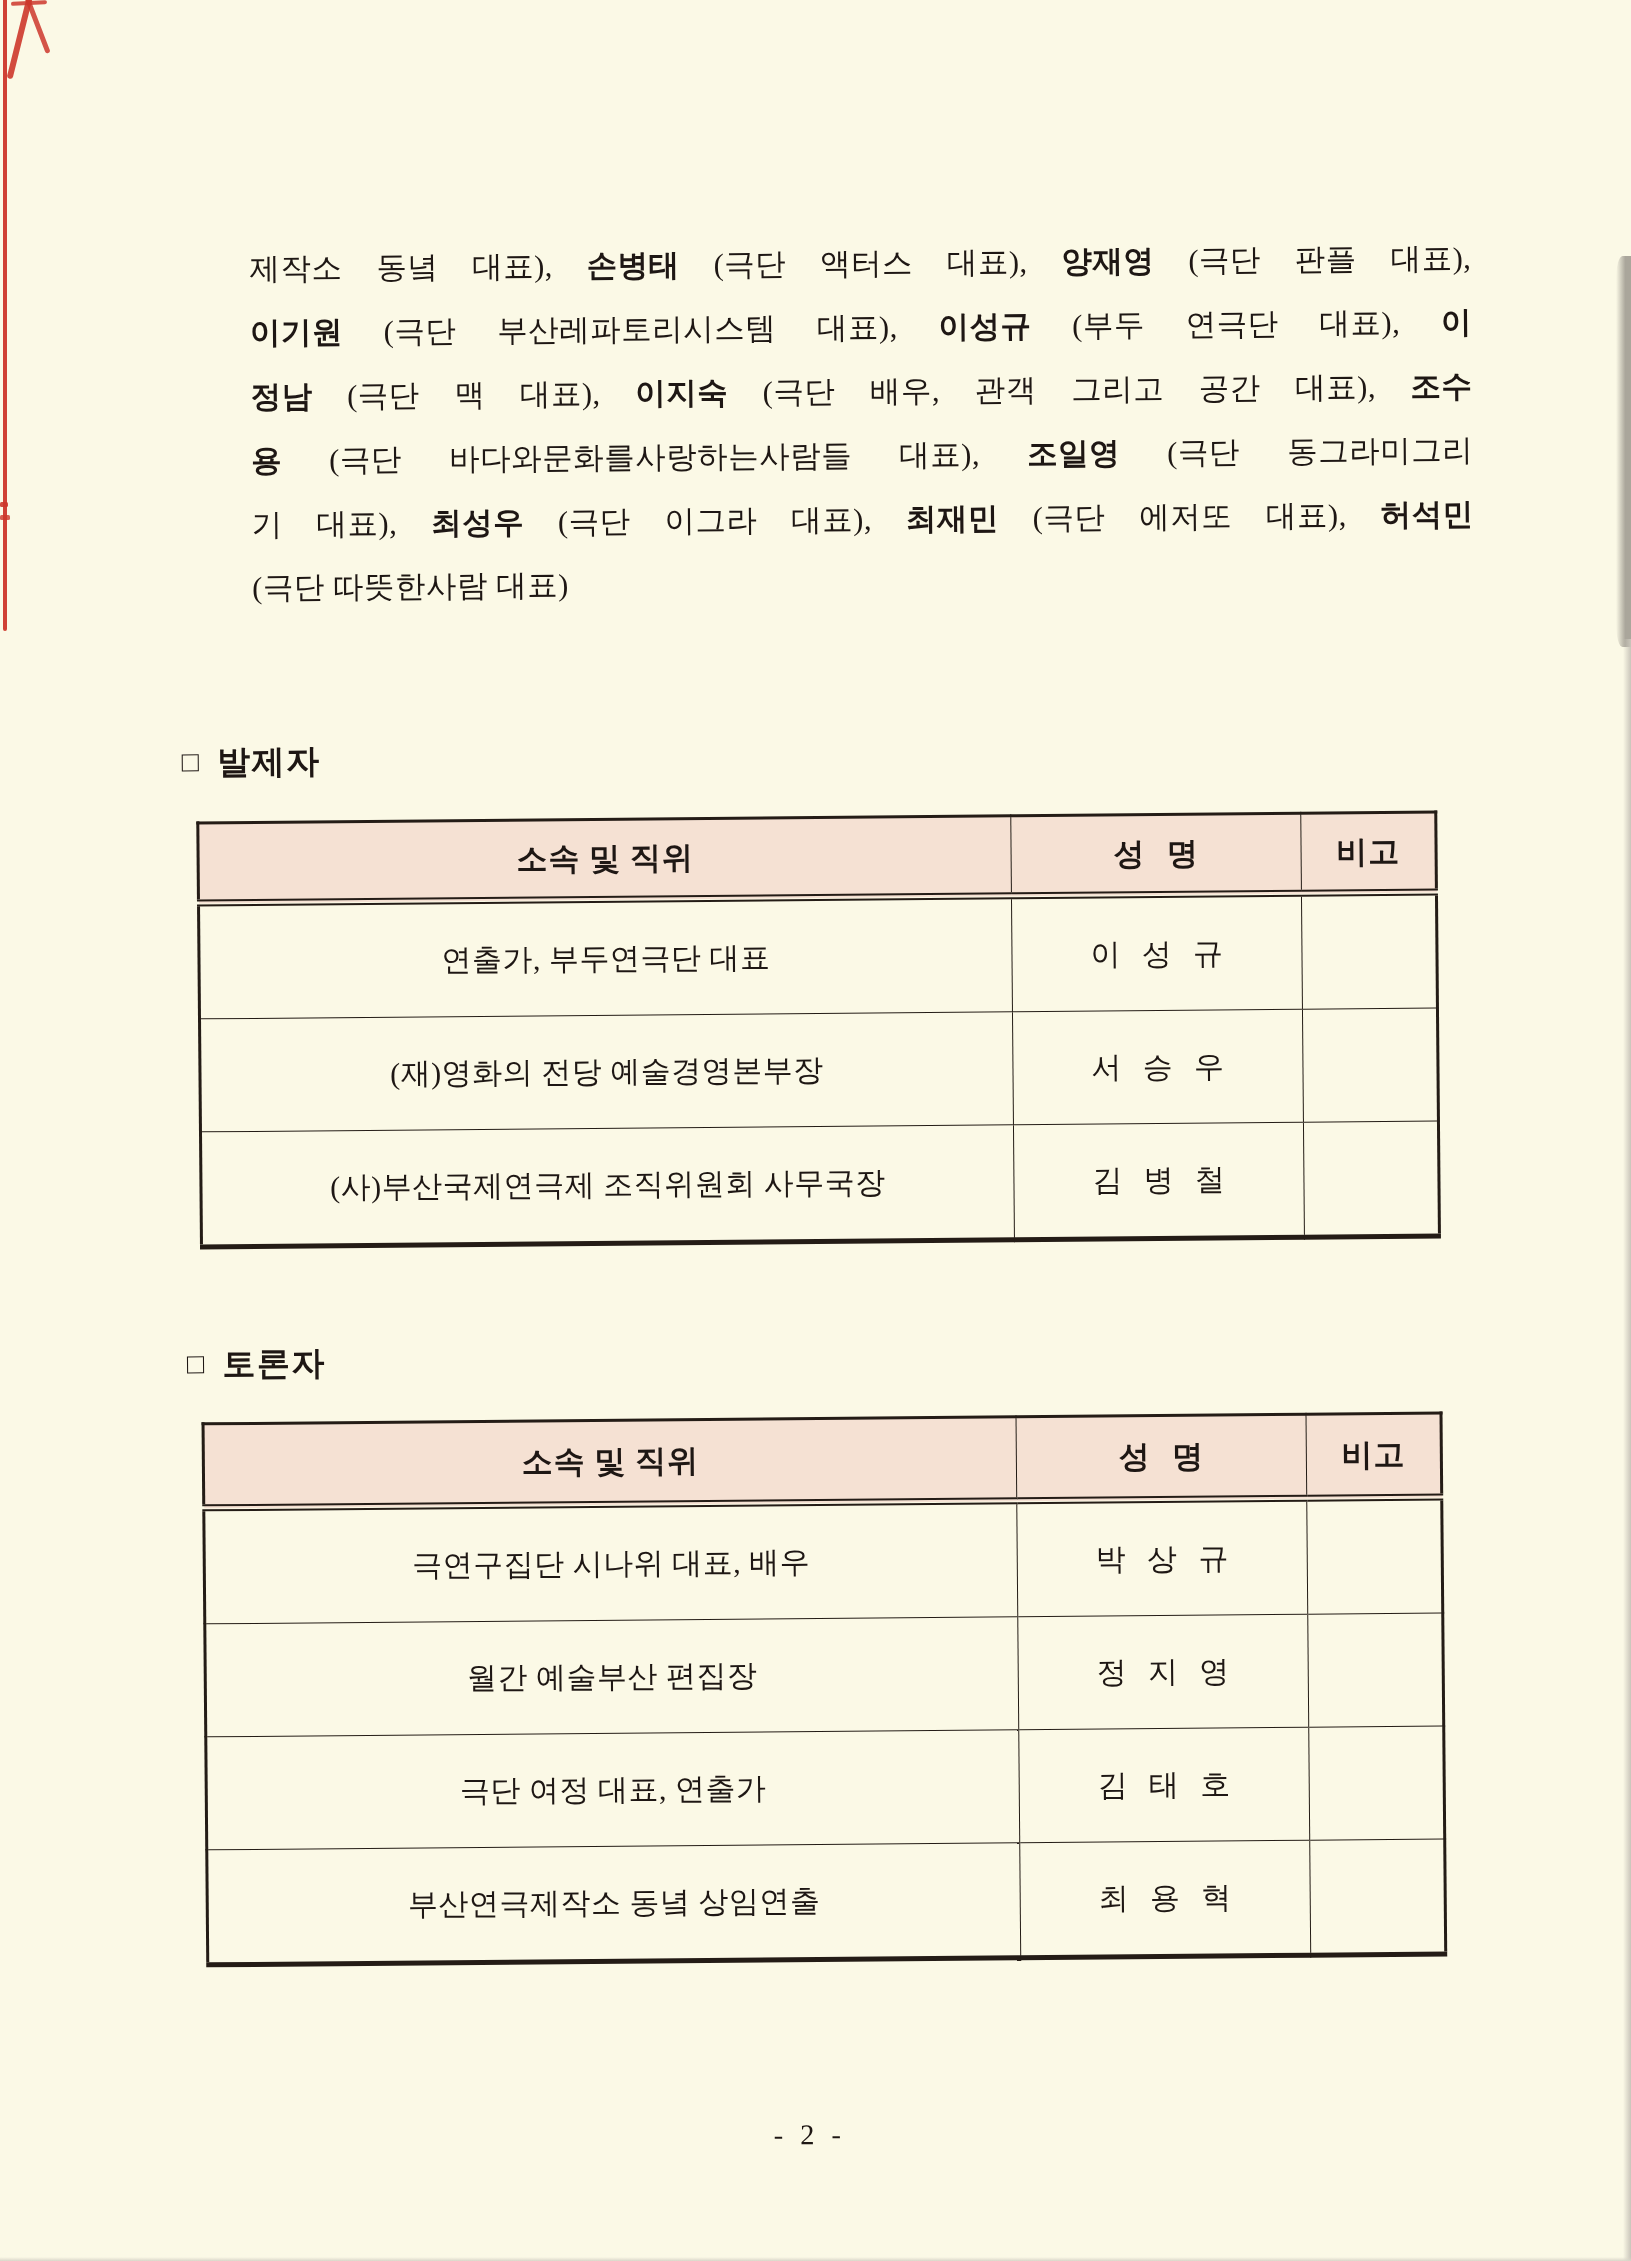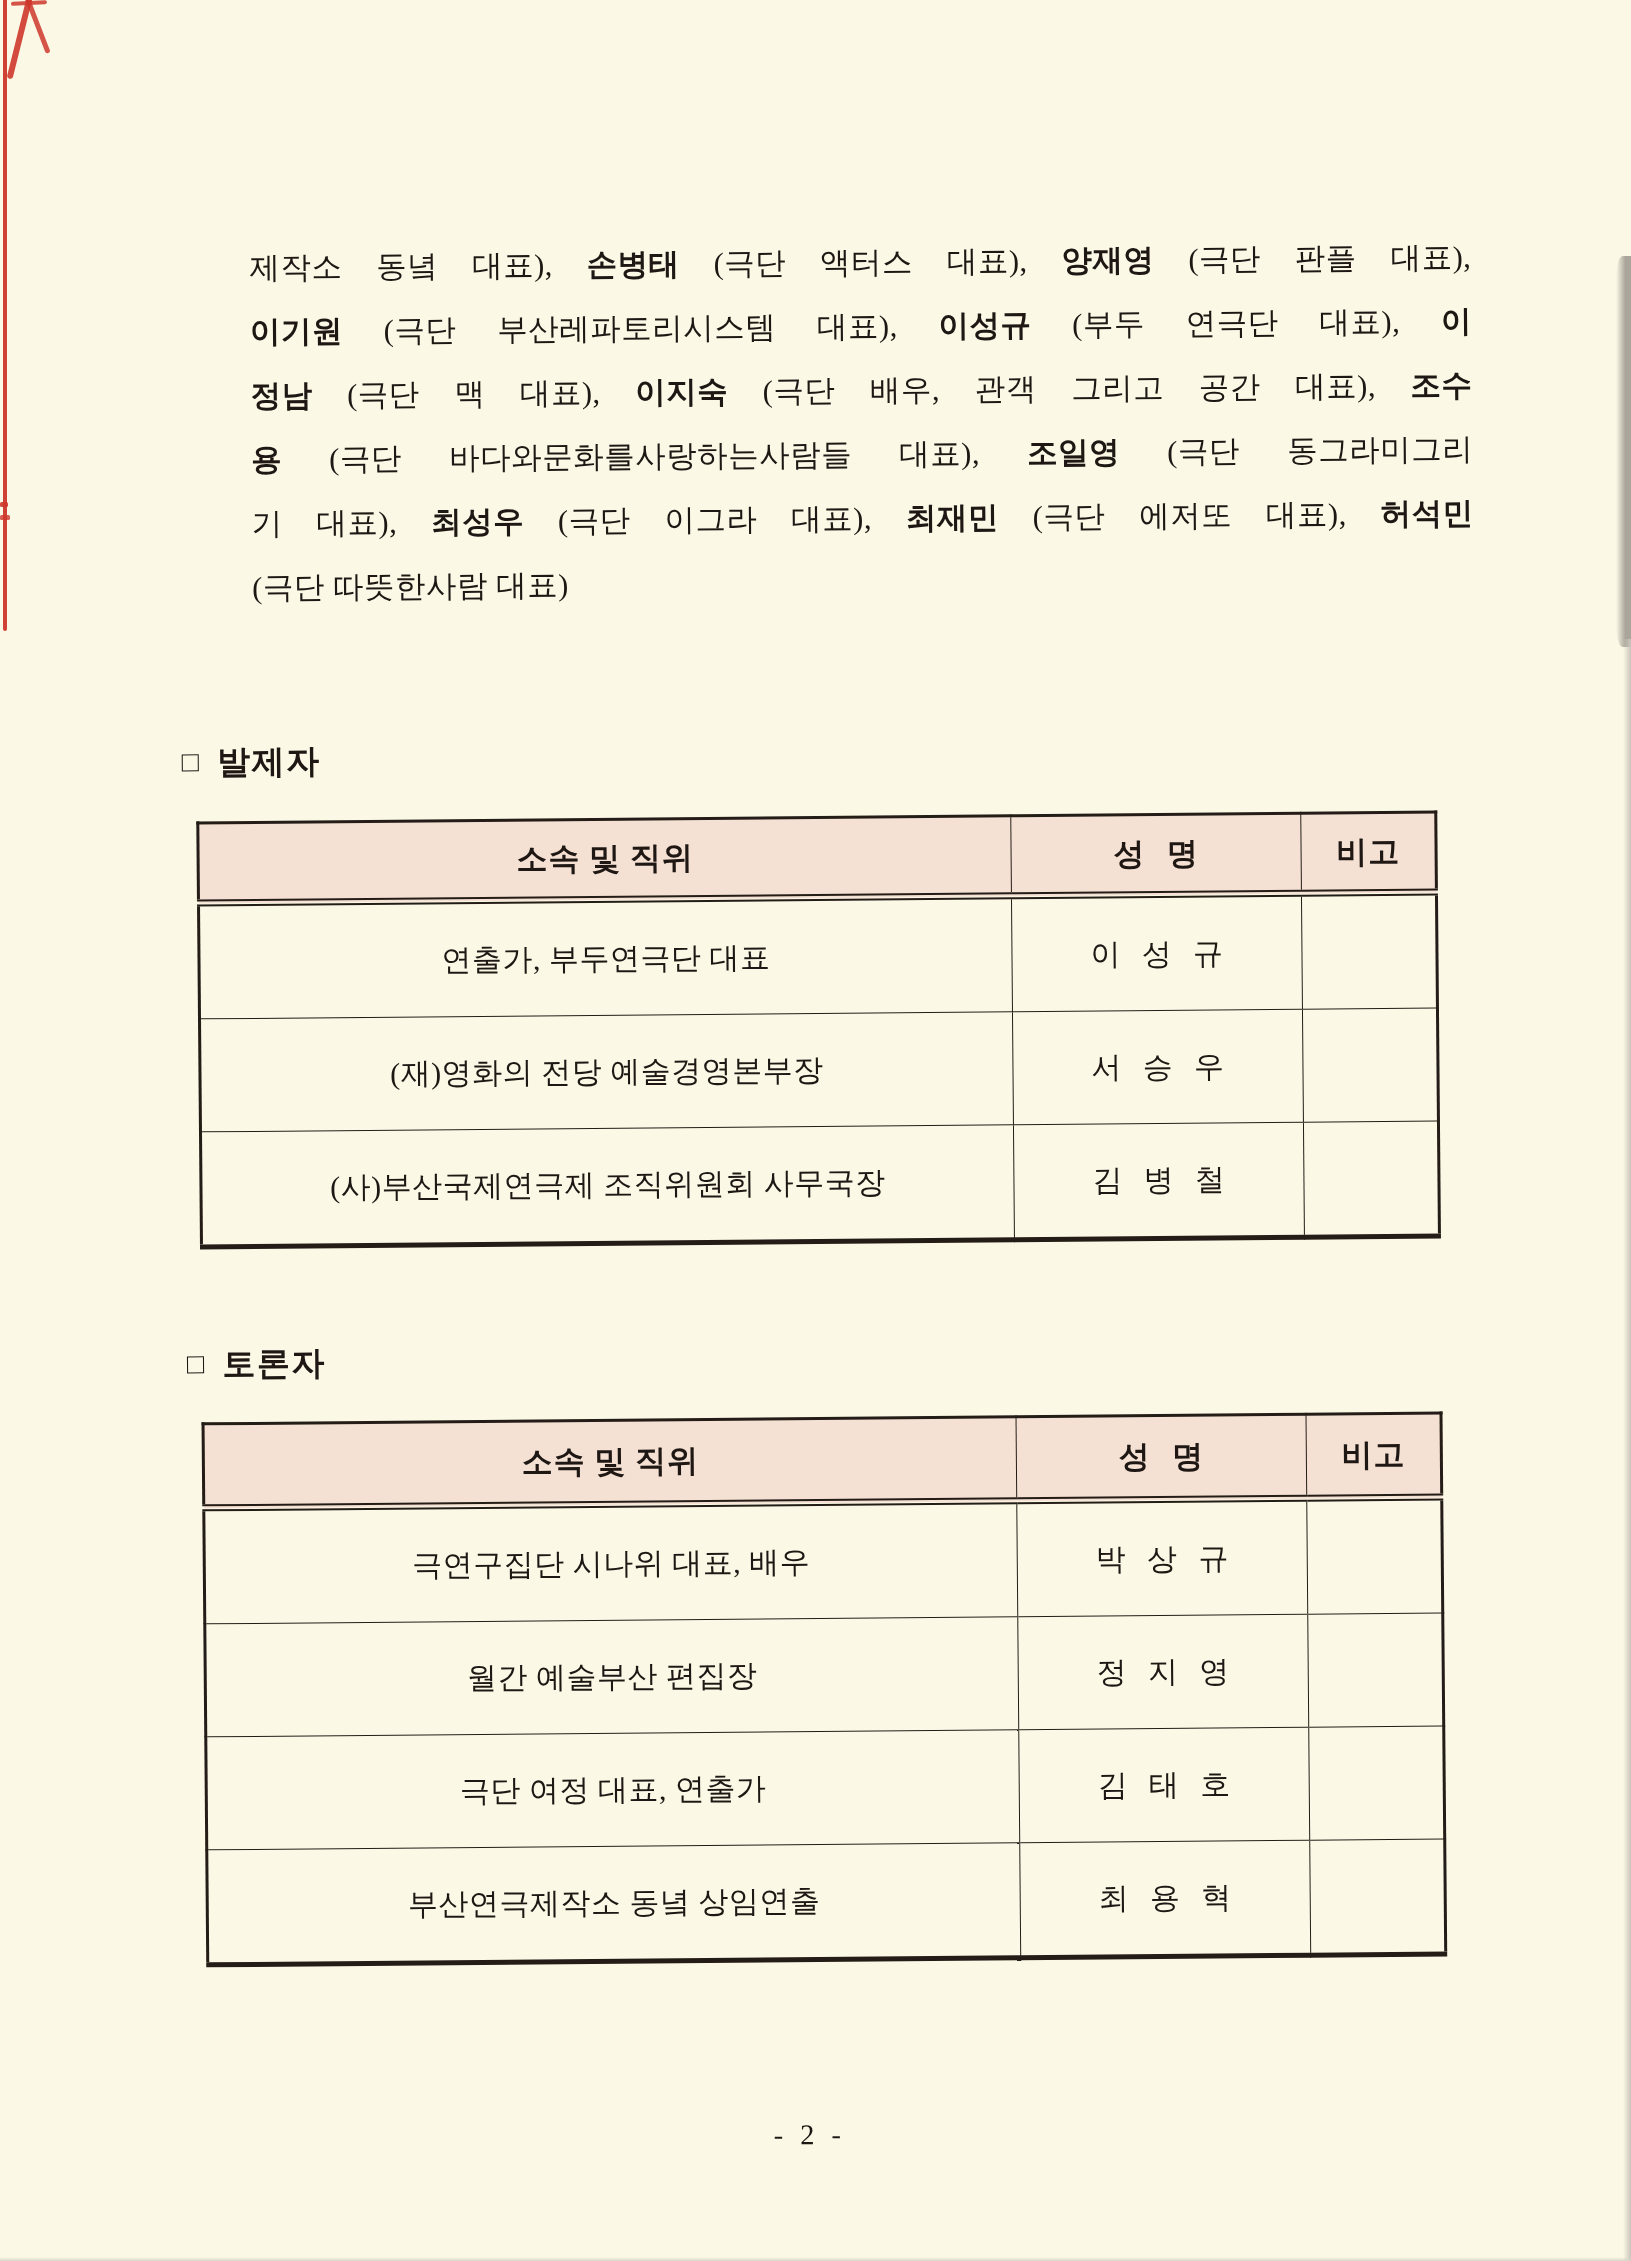--- a/index.html
+++ b/index.html
@@ -10,21 +10,21 @@
   }
   
   #doc{position:absolute;left:0;top:0;width:1631px;height:2261px;
        transform:rotate(-0.5deg);transform-origin:816px 1130px;}
 
   
   .para{position:absolute;left:257px;top:231px;width:1222px;
         font-size:30.5px;line-height:64px;letter-spacing:0.5px;}
   .pline{height:64px;white-space:nowrap;}
   .jline{text-align:justify;text-align-last:justify;white-space:normal;}
-  .b{font-weight:700;font-family:Liberation Mono, monospace;}
+  .b{font-weight:700;font-family:Liberation Sans, sans-serif;}
 
   
   .heading{position:absolute;left:185px;font-size:33px;font-weight:700;
            font-family:"Liberation Sans", sans-serif;letter-spacing:1.5px;
            display:flex;align-items:center;gap:16.7px;}
   #heading-presenters{top:735px;}
   #heading-discussants{top:1337px;}
   .bullet{font-size:28.5px;font-weight:700;transform:translateY(-1px);}
 
   

